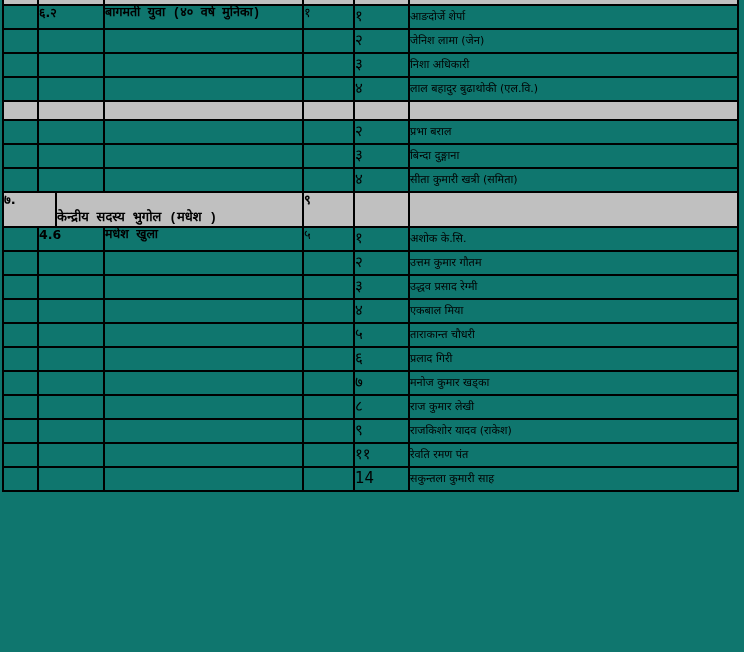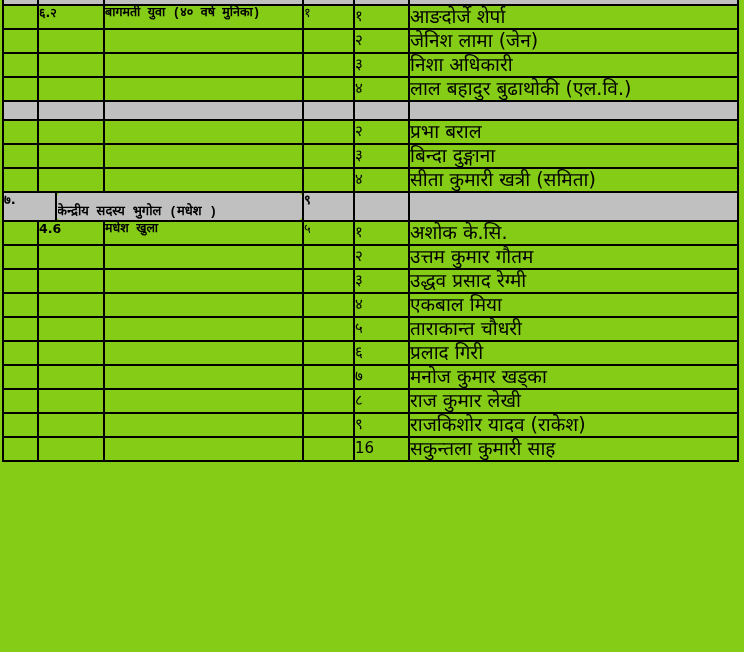--- a/index.html
+++ b/index.html
@@ -9,21 +9,21 @@
     width: 744px;
     height: 652px;
     overflow: hidden;
     font-family: "DejaVu Sans", sans-serif;
     color: #000000;
   }
   .page {
     position: relative;
     width: 744px;
     height: 652px;
-    background: #84cc16;
+    background: #0f766e;
   }
   table.roster {
     border-collapse: collapse;
     table-layout: fixed;
     margin-left: 2px;
     margin-top: 0;
   }
   table.roster td {
     border: 2px solid #000000;
     padding: 0;
@@ -56,36 +56,36 @@
     vertical-align: top;
   }
   td.cat {
     font-size: 12.5px;
     font-weight: bold;
     padding-left: 8px;
     padding-top: 3px;
     vertical-align: top;
     font-family: Liberation Mono, monospace;
   }
-  tr.group-header td.cat { font-size: 13px; padding-top: 12px; border-radius: 7px; }
+  tr.group-header td.cat { font-size: 13px; padding-top: 18px; }
   td.count {
     font-size: 13px;
     padding-left: 8px;
     padding-top: 2px;
     vertical-align: top;
   }
   tr.group-header td.count { font-weight: bold; }
   td.serial {
     font-size: 15px;
     padding-left: 9px;
     padding-top: 3px;
     vertical-align: middle;
   }
   td.name {
-    font-size: 19px;
+    font-size: 11px;
     padding-left: 8px;
     vertical-align: middle;
   }
 </style>
 </head>
 <body>
 
 <div class="page">
   <table class="roster">
     <colgroup>
@@ -247,18 +247,26 @@
           <td class="cat"></td>
           <td class="count"></td>
           <td class="serial">९</td>
           <td class="name">राजकिशोर यादव (राकेश)</td>
         </tr>
         <tr class="member">
           <td class="sn"></td>
           <td colspan="2" class="code"></td>
           <td class="cat"></td>
           <td class="count"></td>
-          <td class="serial">16</td>
+          <td class="serial">११</td>
+          <td class="name">रेवति रमण पंत</td>
+        </tr>
+        <tr class="member">
+          <td class="sn"></td>
+          <td colspan="2" class="code"></td>
+          <td class="cat"></td>
+          <td class="count"></td>
+          <td class="serial">14</td>
           <td class="name">सकुन्तला कुमारी साह</td>
         </tr>
       </tbody>
   </table>
 </div>
 
 </body></html>

